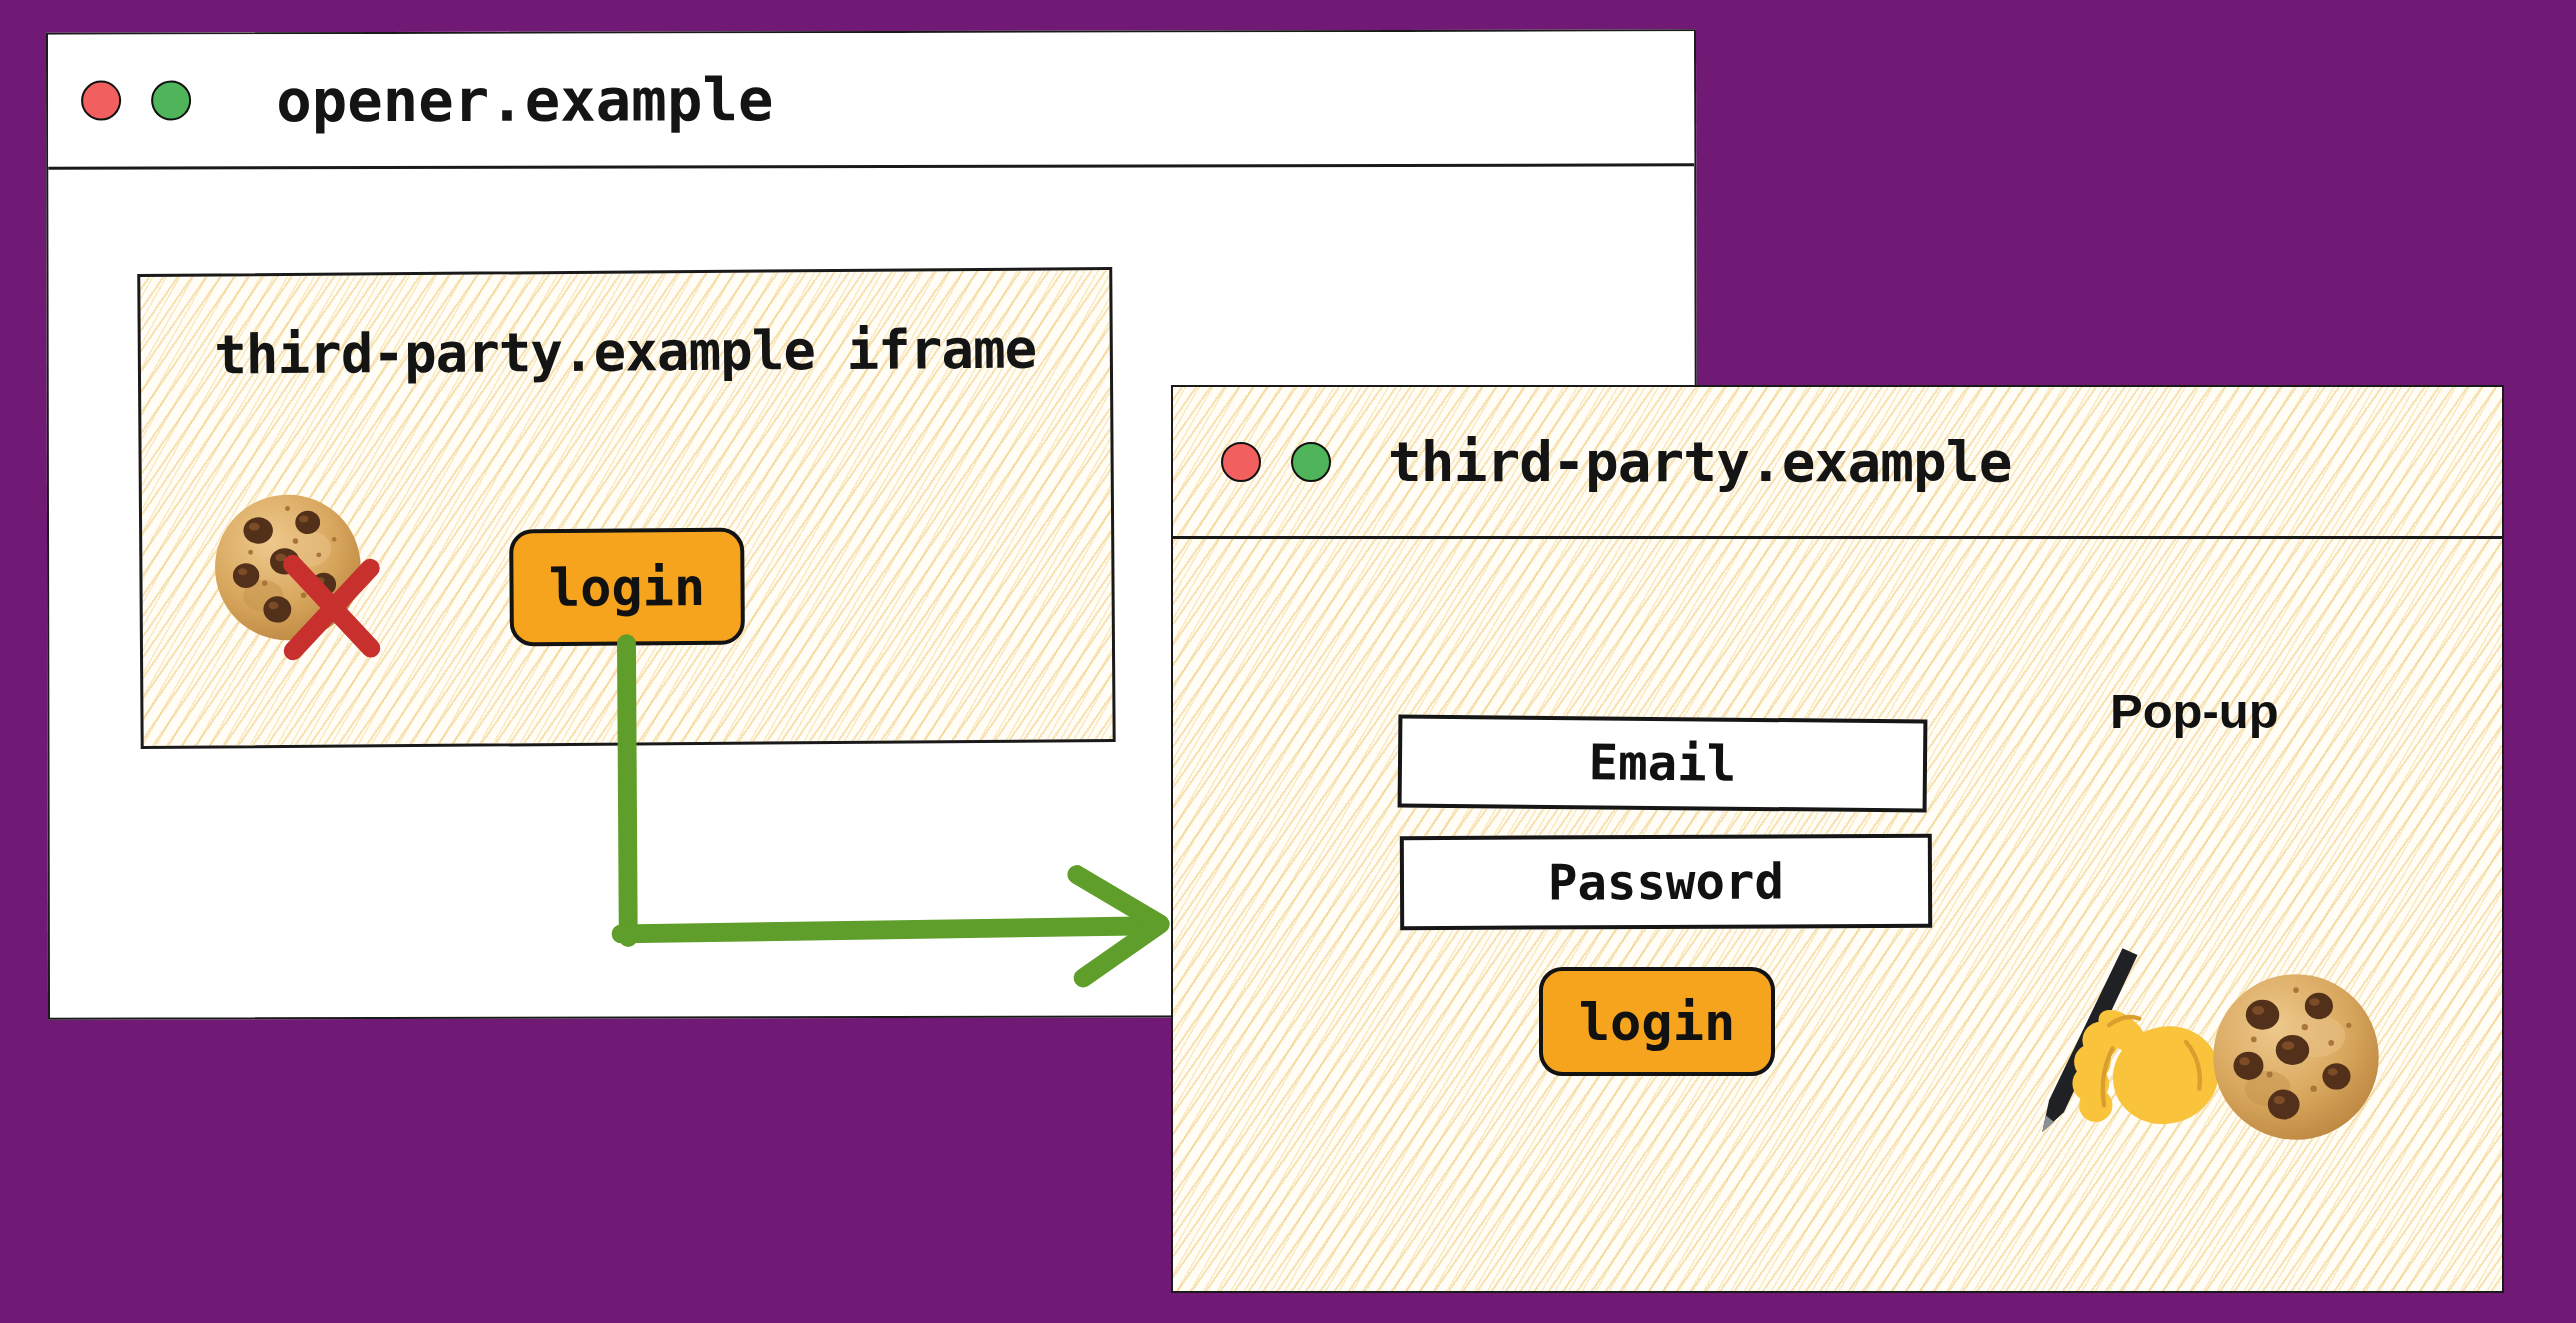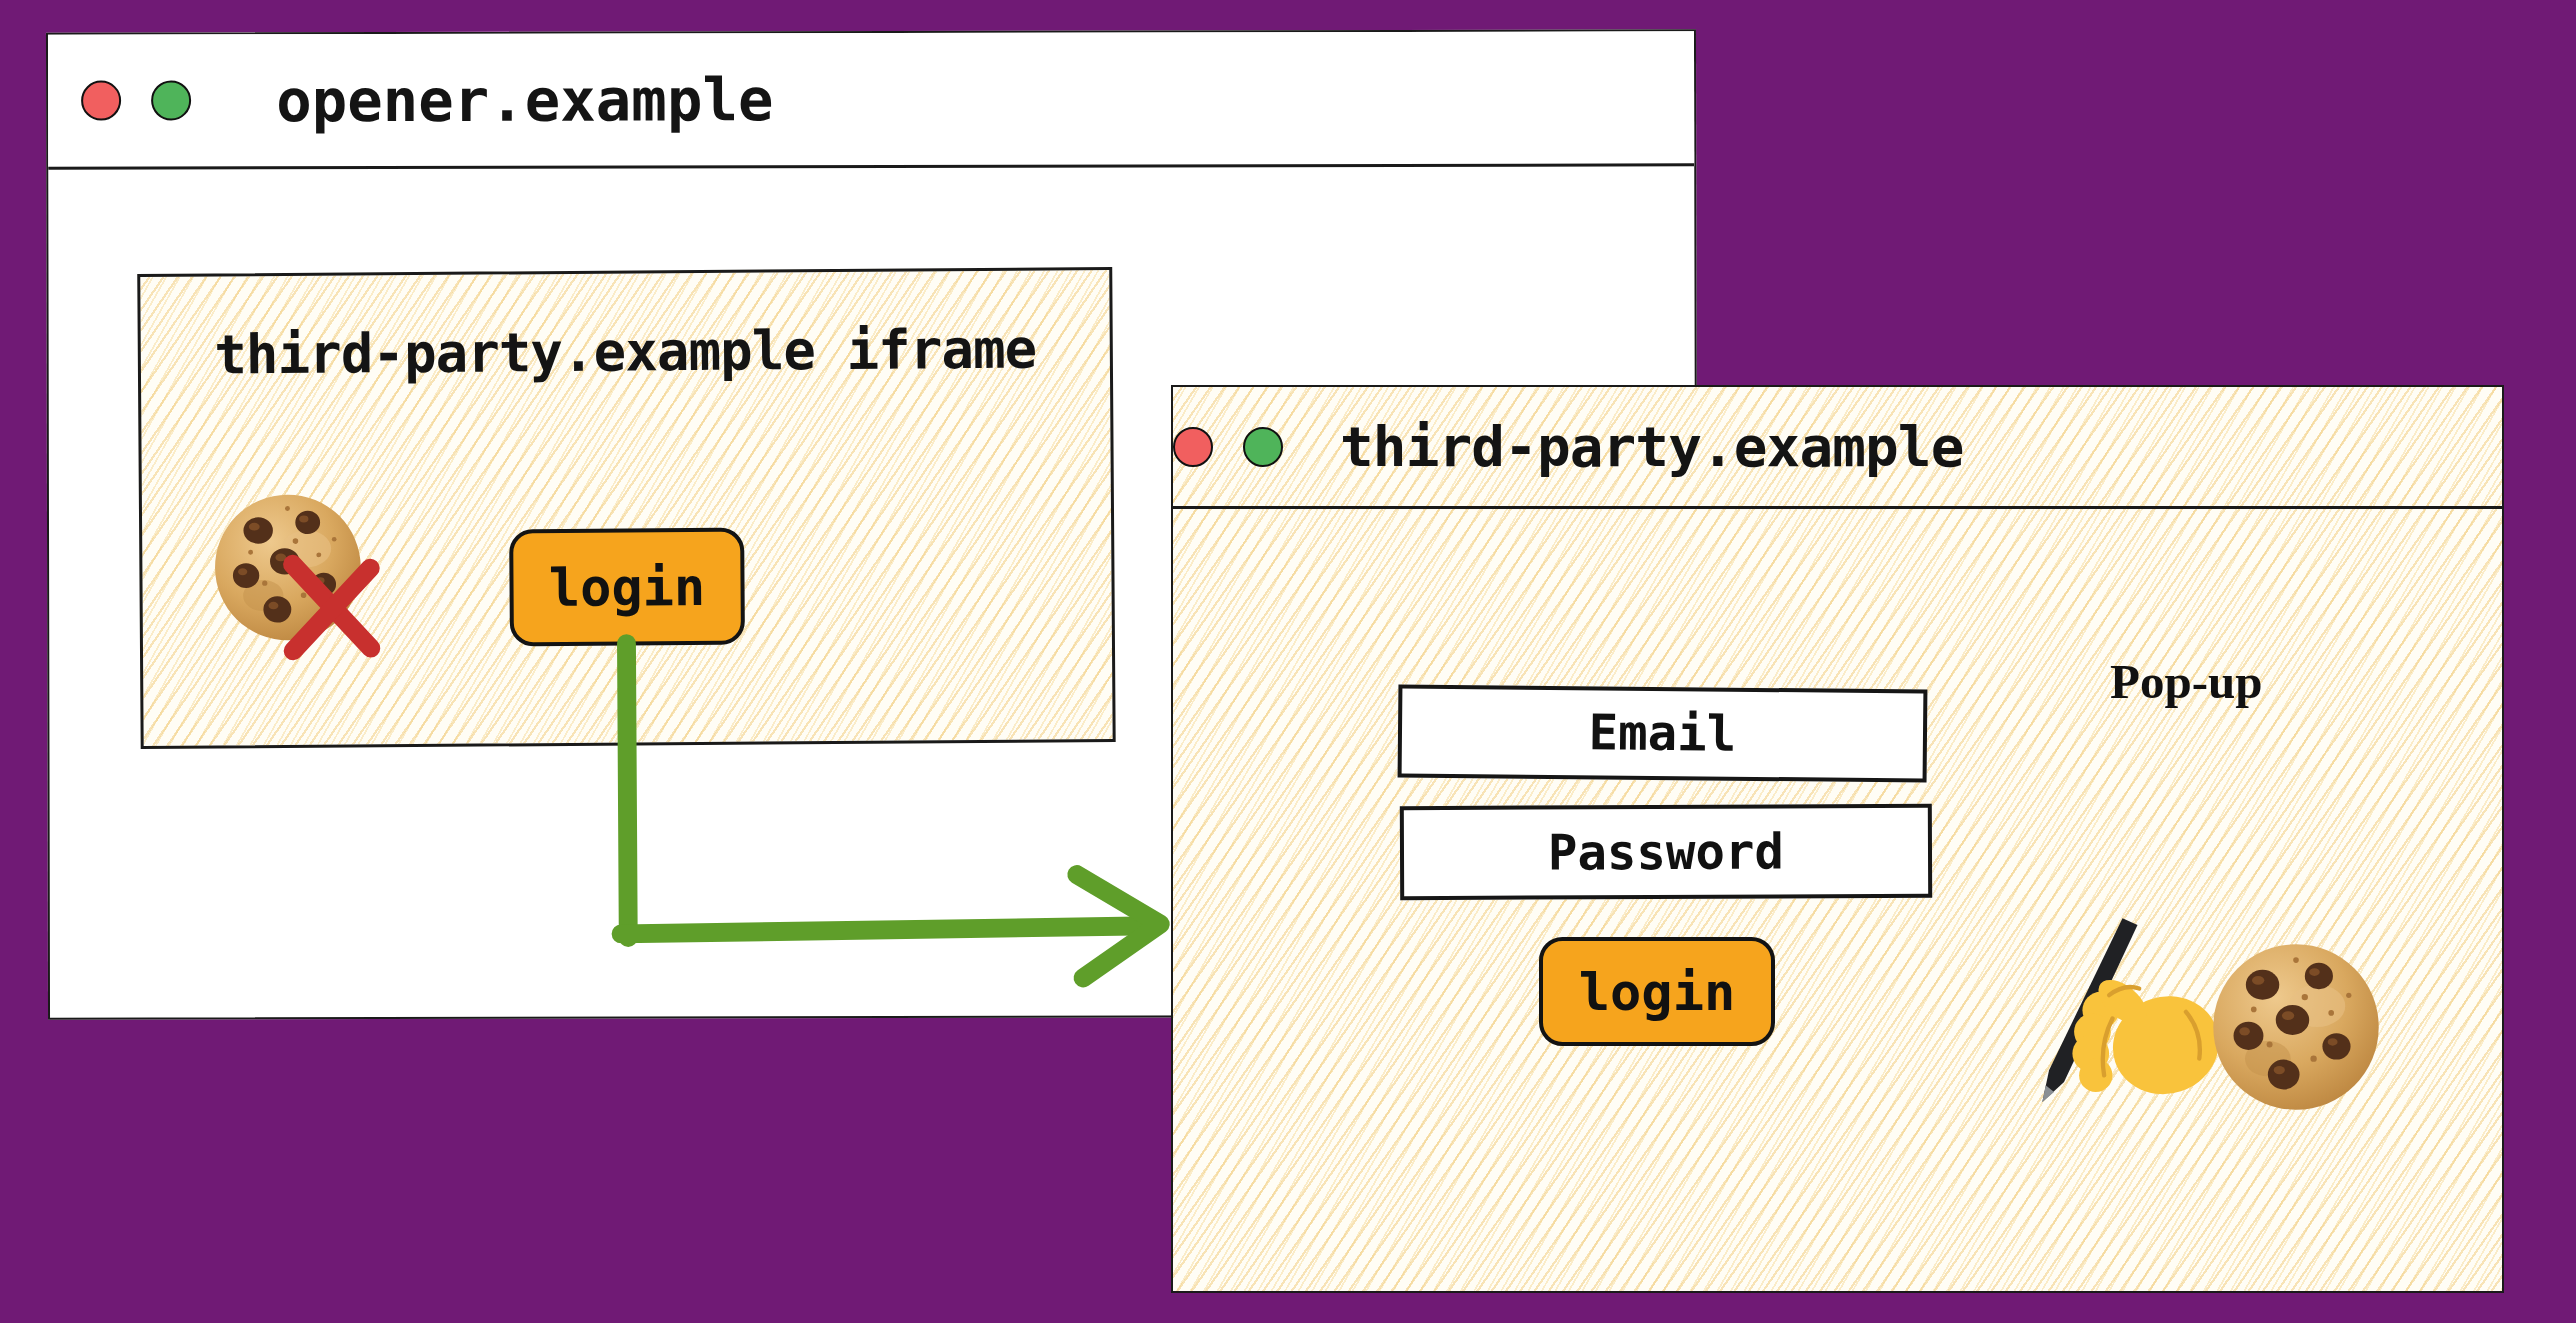--- a/index.html
+++ b/index.html
@@ -3,21 +3,21 @@
 <meta charset="utf-8">
 <style>
   html,body{margin:0;padding:0;background:#ffffff;}
   #canvas{
     position:relative;width:2576px;height:1324px;overflow:hidden;
     background:#701a75;
     font-family:"DejaVu Sans Mono","Liberation Mono",monospace;
     color:#141414;
   }
   .mono{font-family:"DejaVu Sans Mono","Liberation Mono",monospace;font-weight:700;}
-  .sans{font-family:Liberation Serif, serif;font-weight:700;}
+  .sans{font-family:Liberation Sans, sans-serif;font-weight:700;}
 
   
   .hatch{
     background-color:#fffdf5;
     background-image:
       repeating-linear-gradient(125deg,
         transparent 0 6.3px, rgba(242,206,130,.55) 6.3px 8.5px, transparent 8.5px 11.7px),
       repeating-linear-gradient(120deg,
         transparent 0 10px, rgba(246,219,156,.5) 10px 11.7px);
   }
@@ -56,21 +56,21 @@
     font-family:"DejaVu Sans Mono","Liberation Mono",monospace;font-weight:700;
     padding:0;cursor:pointer;
   }
   #iframe-login{left:367px;top:255px;width:235px;height:117px;}
 
   
   #arrow-svg{position:absolute;left:0;top:0;width:2576px;height:1324px;z-index:3;pointer-events:none;}
 
   
   #popup{left:1171px;top:385px;width:1333px;height:908px;z-index:5;}
-  #popup .titlebar{height:122px;}
+  #popup .titlebar{height:152px;padding-left:48px;}
   #popup .dot + .dot{margin-left:30px;}
   #popup .title{margin-left:57px;font-size:56px;letter-spacing:-0.9px;}
   #popup .body{position:relative;width:100%;height:778px;}
 
   #popup-label{position:absolute;left:937px;top:144px;font-size:49px;color:#111;}
   .field{
     position:absolute;display:flex;align-items:center;justify-content:center;
     background:#ffffff;border:4px solid #161616;box-sizing:border-box;
     font-size:49px;color:#111;
   }

